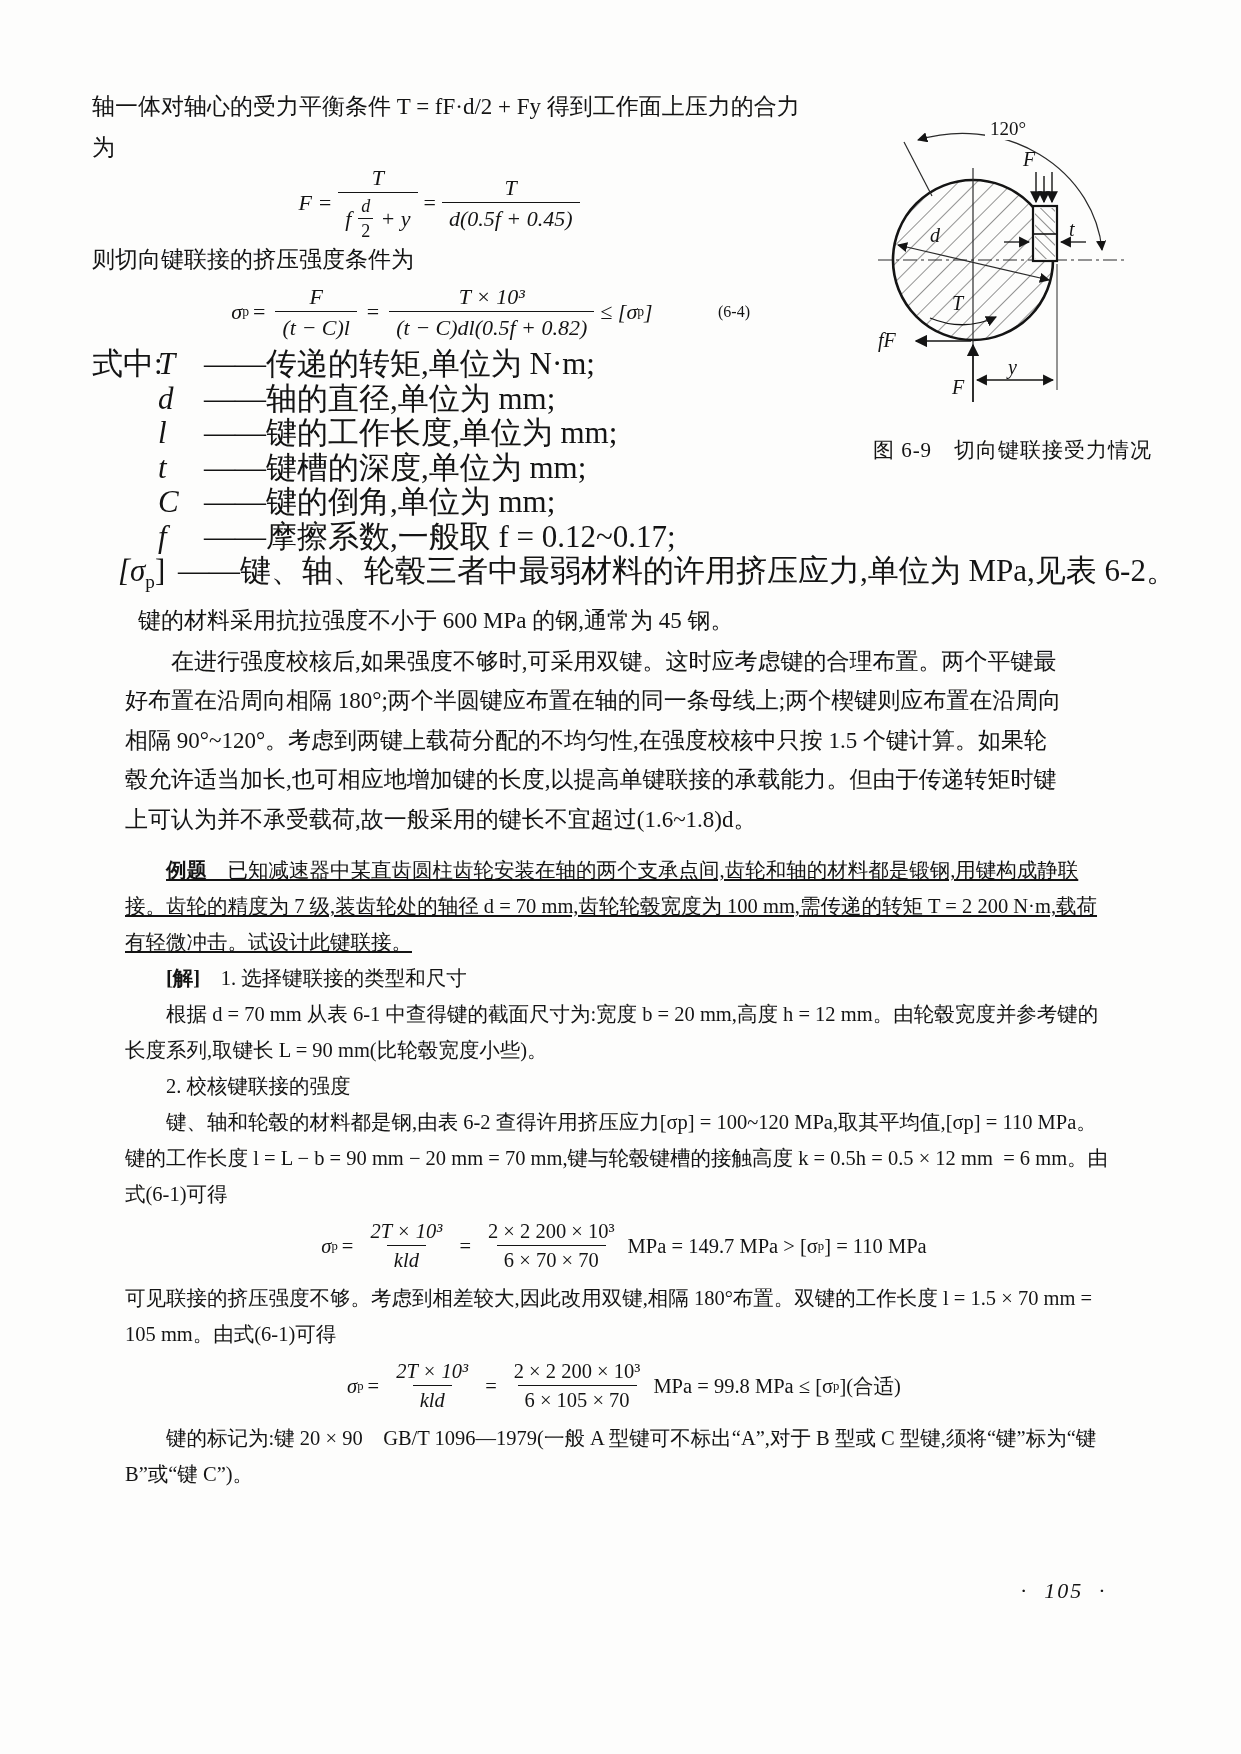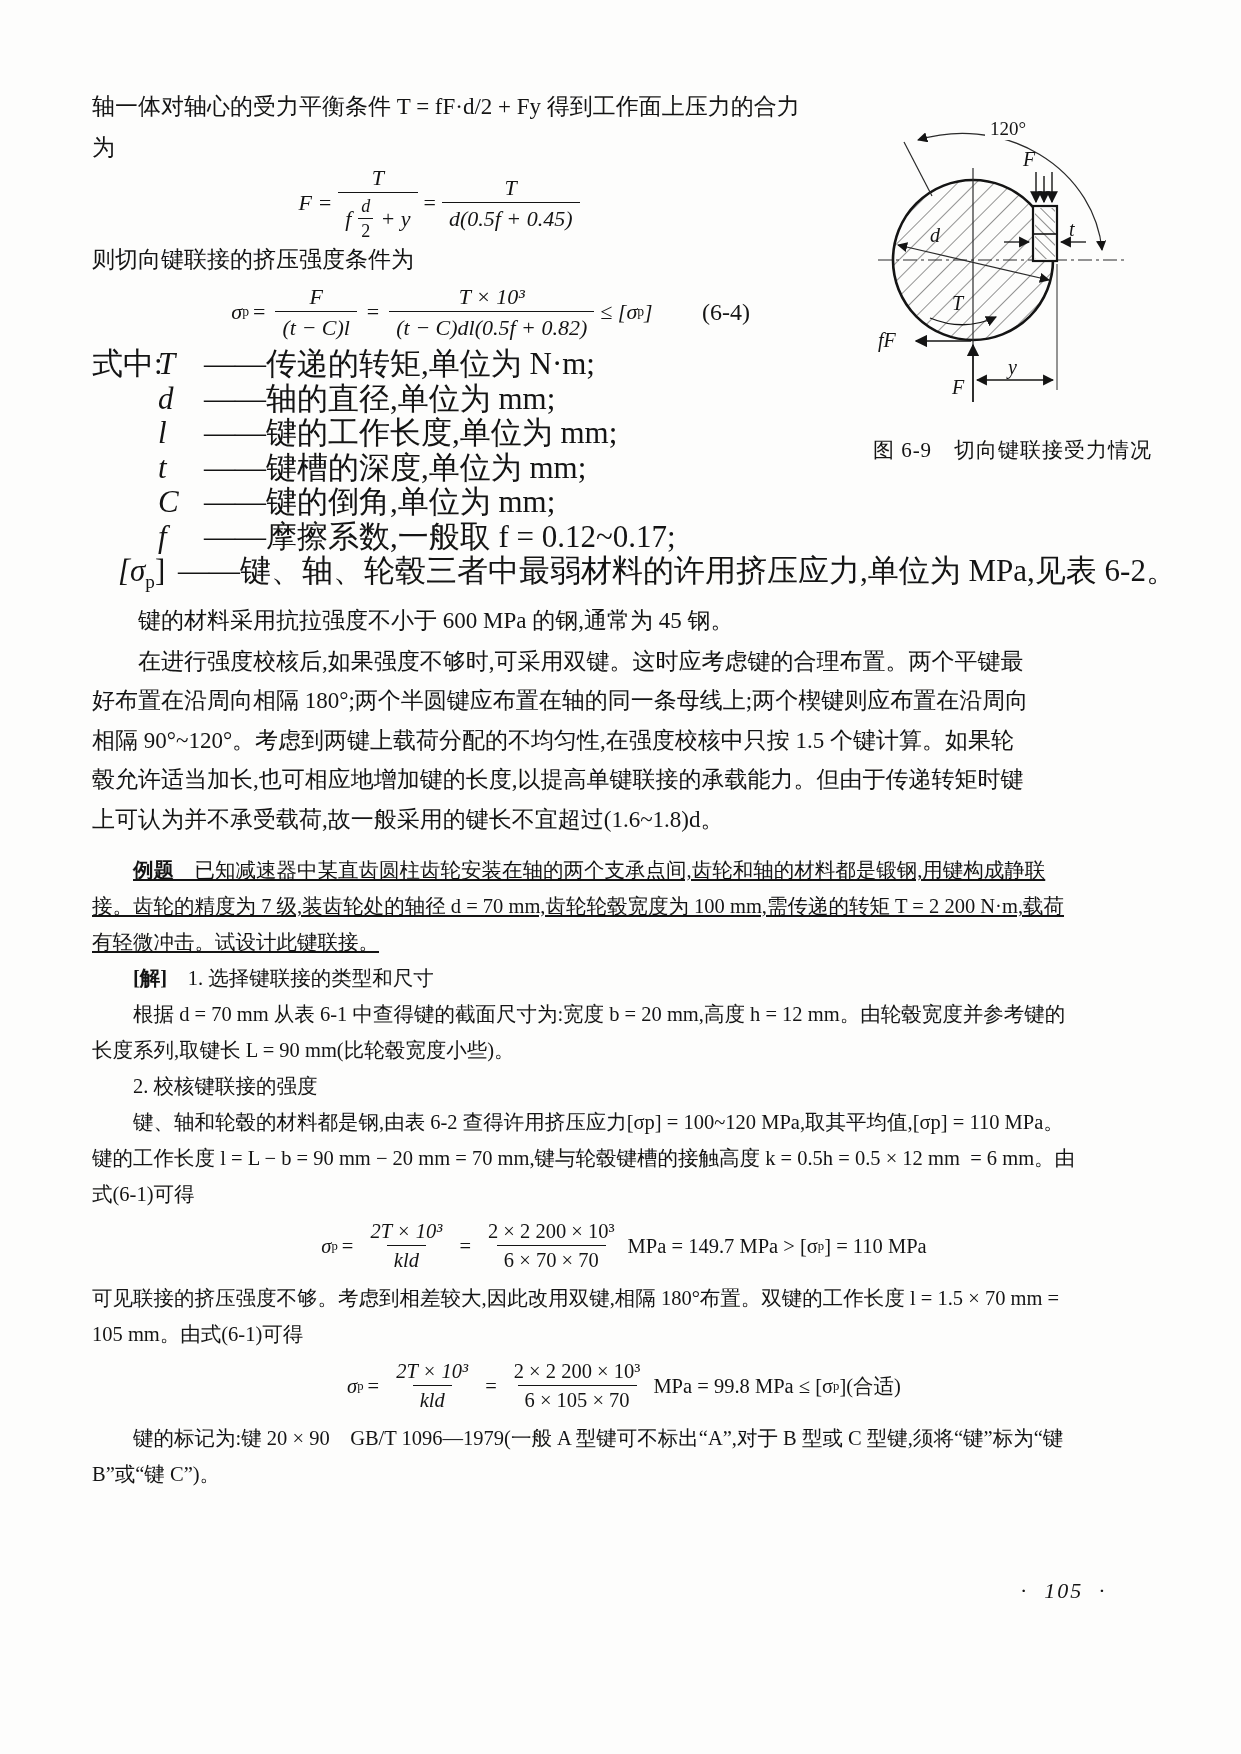--- a/index.html
+++ b/index.html
@@ -1,42 +1,42 @@
 <!DOCTYPE html>
 <html><head>
 <meta charset="utf-8">
 <style>
   html,body{margin:0;padding:0;background:#e9e9e9;}
   #page{position:relative;width:1241px;height:1754px;background:#fdfdfc;color:#141414;
         font-family:"Liberation Serif","DejaVu Serif",serif;overflow:hidden;}
   #content{position:absolute;left:92px;top:84px;width:1064px;}
 
   
-  .tline{white-space:pre;}
+  .tline{white-space:pre;margin-left:33px;}
   .main-size{font-size:23px;line-height:39.5px;}
   .small-size{font-size:20.5px;line-height:36px;}
   .indent-first > .tline:first-child, .indent{text-indent:2em;}
 
   
   .col-left{width:700px;}
   .intro-line{font-size:23px;line-height:45px;white-space:pre;}
 
   
   .mi{font-style:italic;}
   .eqrow{position:relative;display:flex;justify-content:center;align-items:center;
          font-size:22px;font-style:italic;}
   .eqrow .up{font-style:normal;}
   .frac{display:inline-flex;flex-direction:column;align-items:center;vertical-align:middle;margin:0 6px;}
   .frac .num{display:block;padding:0 7px 1px;text-align:center;line-height:1.25;}
   .frac .den{display:block;border-top:1.6px solid #141414;padding:2px 7px 0;text-align:center;line-height:1.25;}
   .frac.small{font-size:0.82em;margin:0 3px;}
   .frac.small .num{padding:0 3px 0;}
   .frac.small .den{padding:1px 3px 0;}
   .denline{display:inline-flex;align-items:center;gap:4px;}
-  .eqno{position:absolute;right:42px;top:50%;transform:translateY(-50%);font-style:normal;font-size:24px;}
+  .eqno{position:absolute;right:42px;top:50%;transform:translateY(-50%);font-style:normal;font-size:16px;}
   sub{font-size:0.62em;}
 
   
   .param-row{font-size:31px;line-height:34.5px;white-space:pre;}
   .param-intro{display:inline-block;width:66px;}
   .param-sym{display:inline-block;min-width:46px;font-style:italic;}
   .param-sym .br{font-style:normal;}
 
   
   #figure-box{position:absolute;left:688px;top:0;width:465px;height:382px;}

